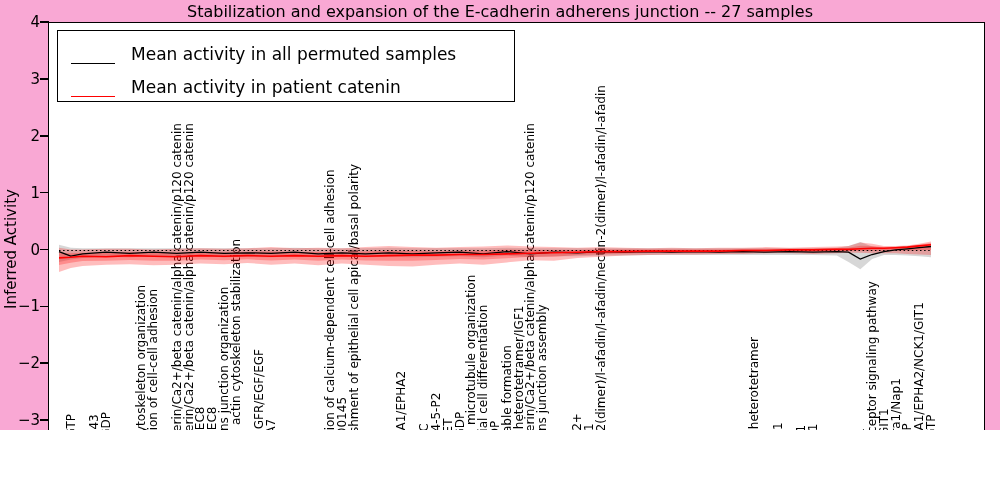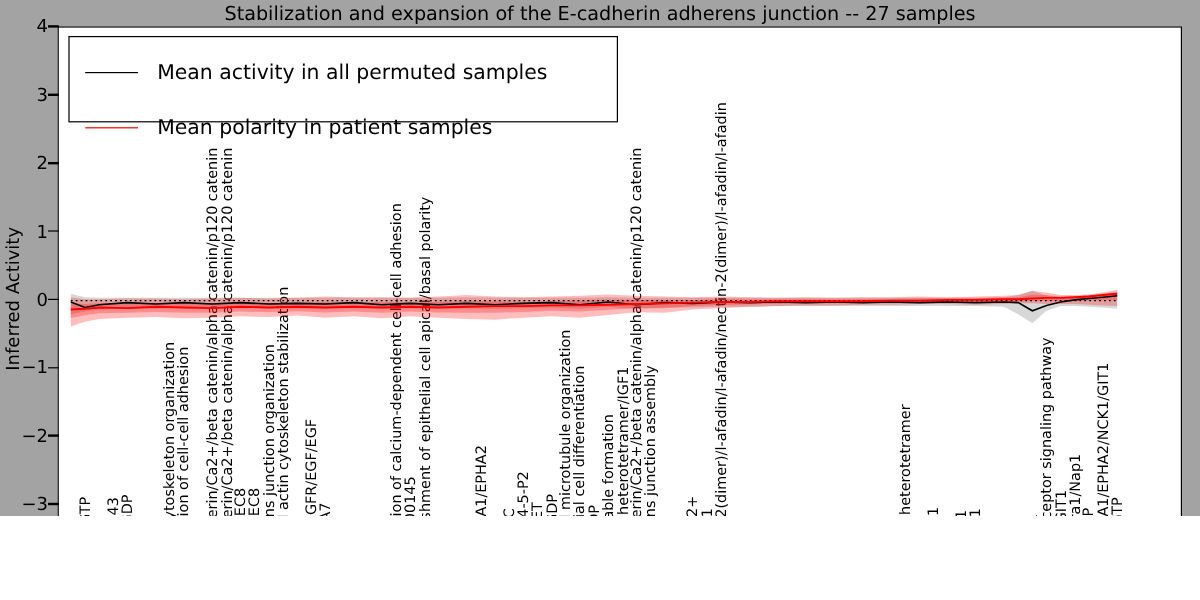--- a/index.html
+++ b/index.html
@@ -1,32 +1,32 @@
 <!DOCTYPE html>
 <html><head>
 <meta charset="utf-8">
 <style>
   html,body{margin:0;padding:0;background:#fff}
-  .fig{position:relative;width:1000px;height:430px;background:#a3a3a3;
+  .fig{position:relative;width:1000px;height:430px;background:#f9a8d4;
        font-family:"DejaVu Sans","Liberation Sans",sans-serif;color:#000;overflow:hidden}
   .title{position:absolute;top:2px;left:0;width:100%;text-align:center;font-size:16px;white-space:nowrap}
   .plot{position:absolute;left:48px;top:22px;width:937px;height:455px;
         border:1.6px solid #000;box-sizing:border-box;background:#fff}
   .chart{position:absolute;left:0;top:0;z-index:2;pointer-events:none}
   .xtick{position:absolute;white-space:nowrap;font-size:12px;line-height:12px;
          transform-origin:0 0;transform:rotate(-90deg);z-index:1;color:#000}
   .xtickmark{position:absolute;bottom:-6px;width:1px;height:4px;background:#000}
   .ytlabel{position:absolute;left:0;width:40px;text-align:right;font-size:15px;line-height:18px}
   .ytickmark{position:absolute;left:40px;width:9px;height:1.6px;background:#000}
   .ylab{position:absolute;left:-89px;top:240px;width:200px;text-align:center;
         font-size:15px;transform:rotate(-90deg)}
   .xlab{position:absolute;left:48px;width:937px;top:480px;text-align:center;font-size:16px}
   .legend{position:absolute;left:57px;top:30px;width:458px;height:72px;background:#fff;
           border:1.5px solid #000;z-index:5;box-sizing:border-box}
-  .lrow{display:flex;align-items:center;height:33px;margin-top:13px}
+  .lrow{display:flex;align-items:flex-end;height:33px;margin-top:0}
   .lswatch{width:44px;margin-left:13px;border-top-width:1.7px;border-top-style:solid;flex:none;height:0}
   .llabel{margin-left:16px;font-size:17px;white-space:nowrap}
 </style>
 </head>
 <body>
 
 <div class="fig">
   <div class="title">Stabilization and expansion of the E-cadherin adherens junction -- 27 samples</div>
 
   <div class="ylab">Inferred Activity</div>
@@ -192,21 +192,21 @@
       <div class="xtickmark" style="left: 882px;"></div>
     </div>
 
   <div class="legend">
     <div class="lrow">
       <div class="lswatch" style="border-top-color: rgb(0, 0, 0);"></div>
       <div class="llabel">Mean activity in all permuted samples</div>
     </div>
     <div class="lrow">
       <div class="lswatch" style="border-top-color: rgb(255, 0, 0);"></div>
-      <div class="llabel">Mean polarity in patient samples</div>
+      <div class="llabel">Mean activity in patient catenin</div>
     </div>
   </div>
 
 <div class="ytlabel" style="top: 13px;">4</div>
     <div class="ytickmark" style="top: 21.2px;"></div>
     <div class="ytlabel" style="top: 69.875px;">3</div>
     <div class="ytickmark" style="top: 78.075px;"></div>
     <div class="ytlabel" style="top: 126.75px;">2</div>
     <div class="ytickmark" style="top: 134.95px;"></div>
     <div class="ytlabel" style="top: 183.625px;">1</div>

